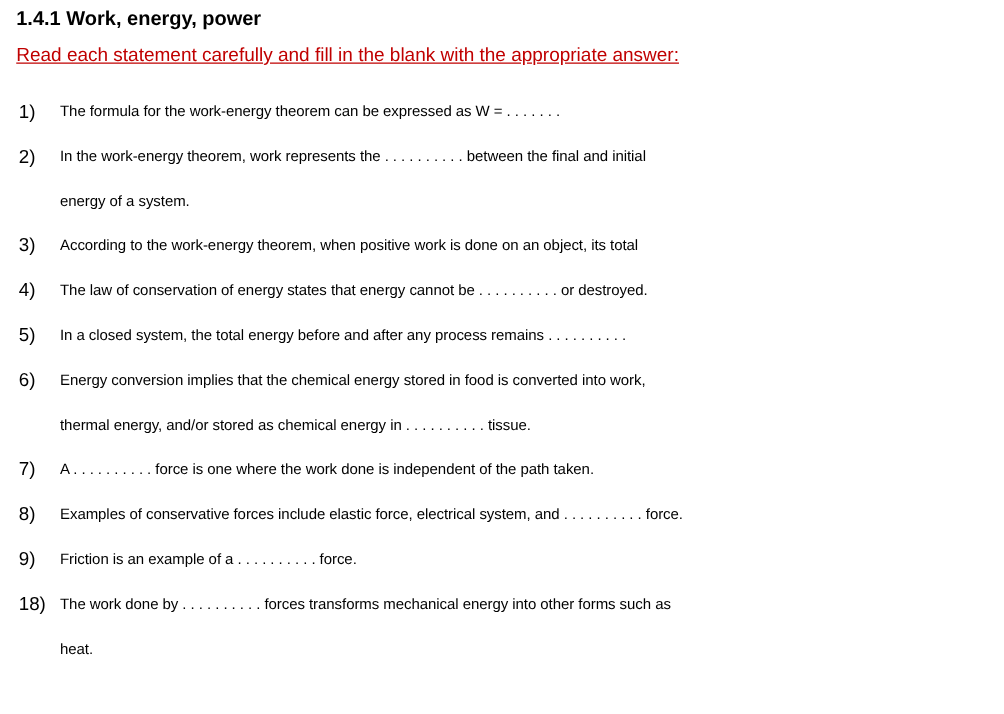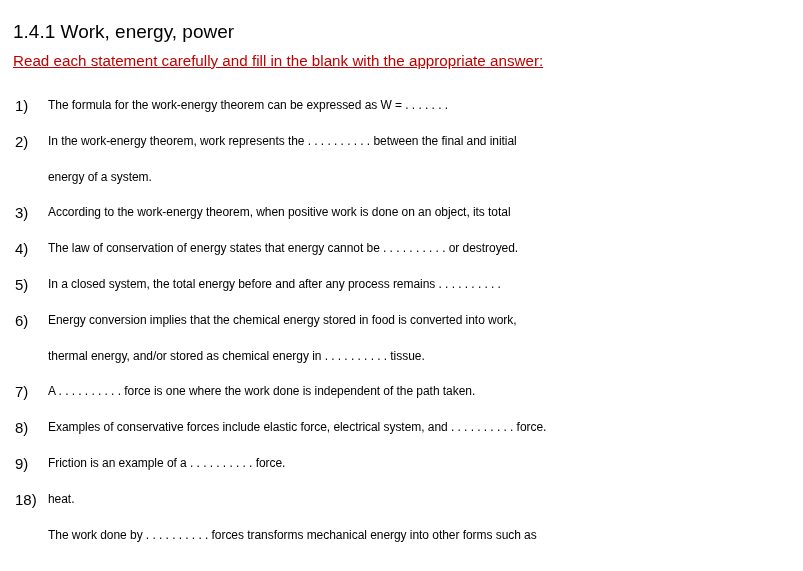--- a/index.html
+++ b/index.html
@@ -10,24 +10,24 @@
   .page {
     position: relative;
     width: 803px;
     height: 571px;
     background: #ffffff;
     font-family: "Liberation Sans", sans-serif;
     color: #000000;
     overflow: hidden;
   }
   .title {
-    margin: 20px 0 0 13px;
-    font-size: 19px;
+    margin: 4px 0 0 13px;
+    font-size: 16px;
     line-height: 24px;
-    font-weight: normal;
+    font-weight: bold;
     white-space: nowrap;
   }
   .instruction {
     margin: 6px 0 17px 13px;
     font-size: 15.2px;
     line-height: 21px;
     color: #C00000;
     text-decoration: underline;
     white-space: nowrap;
   }
@@ -105,19 +105,19 @@
       <div class="line">Examples of conservative forces include elastic force, electrical system, and . . . . . . . . . . force.</div>
     </div>
 
     <div class="item">
       <span class="num">9)</span>
       <div class="line">Friction is an example of a . . . . . . . . . . force.</div>
     </div>
 
     <div class="item">
       <span class="num">18)</span>
+      <div class="line">The work done by . . . . . . . . . . forces transforms mechanical energy into other forms such as</div>
       <div class="line">heat.</div>
-      <div class="line">The work done by . . . . . . . . . . forces transforms mechanical energy into other forms such as</div>
     </div>
 
   </div>
 
 </div>
 
 </body></html>

